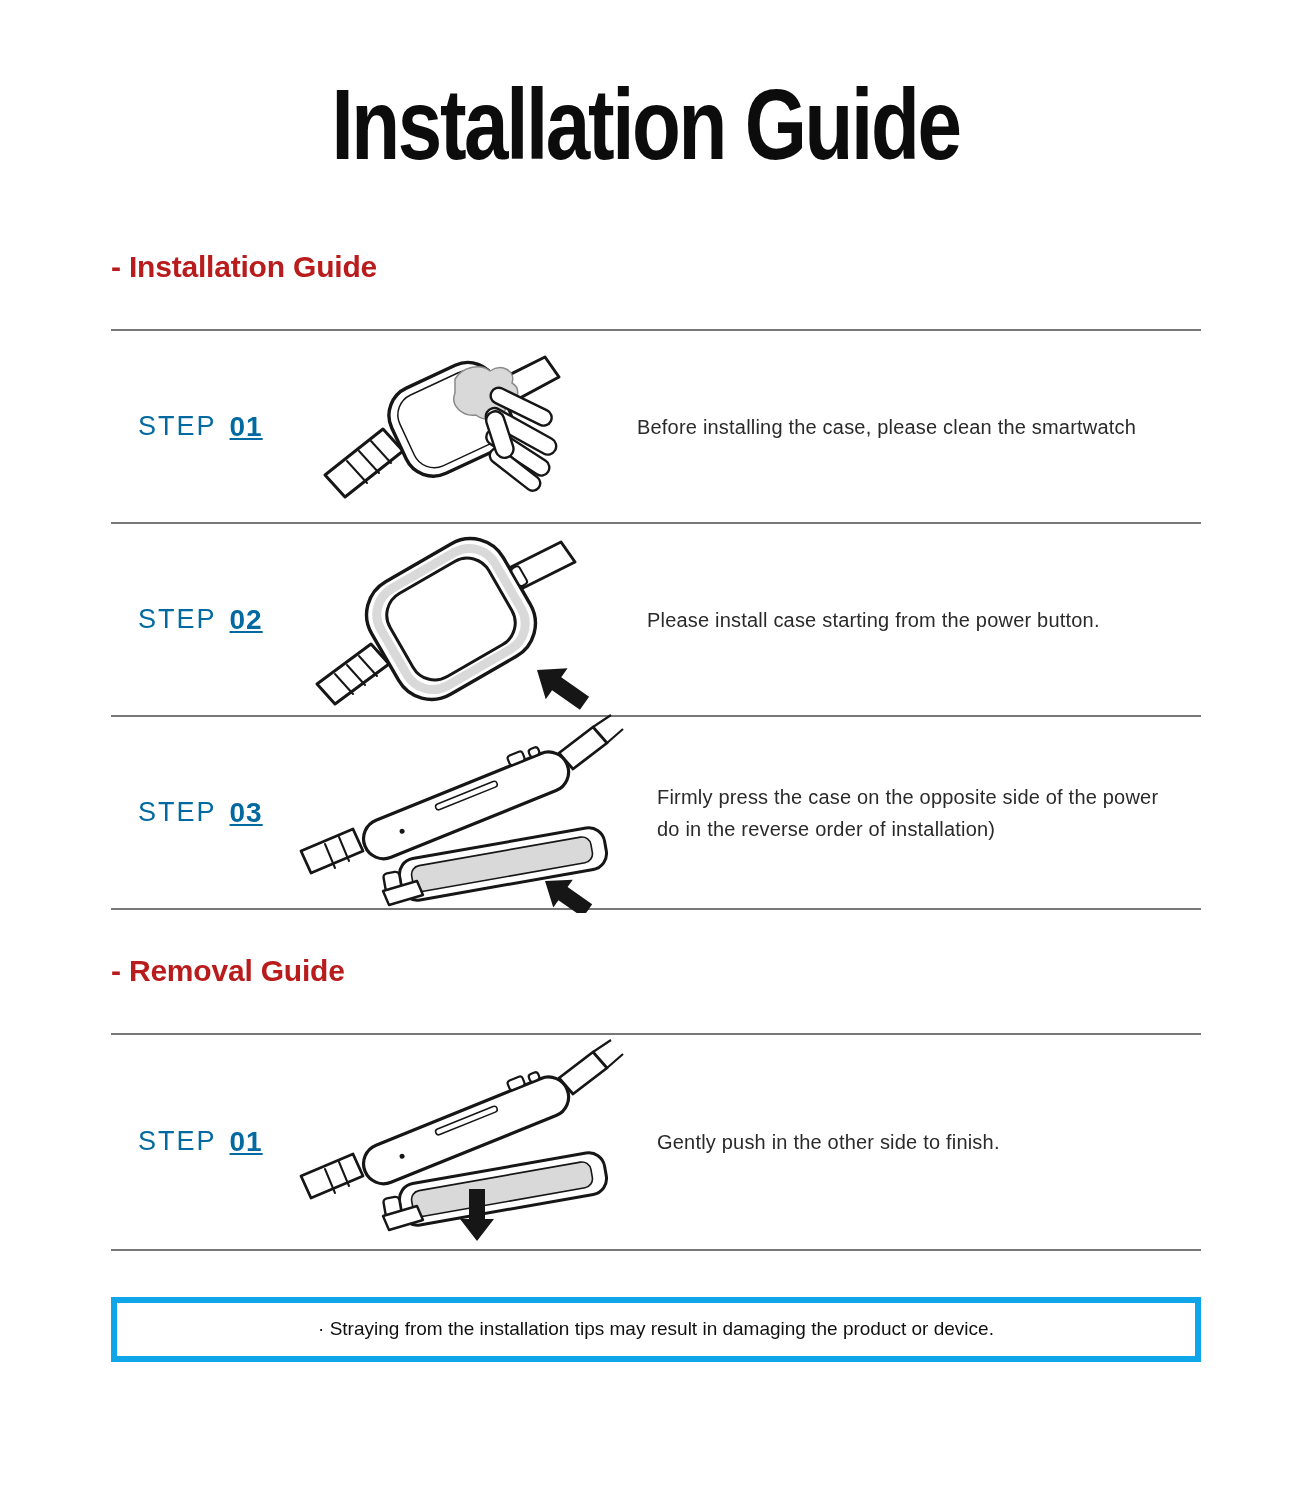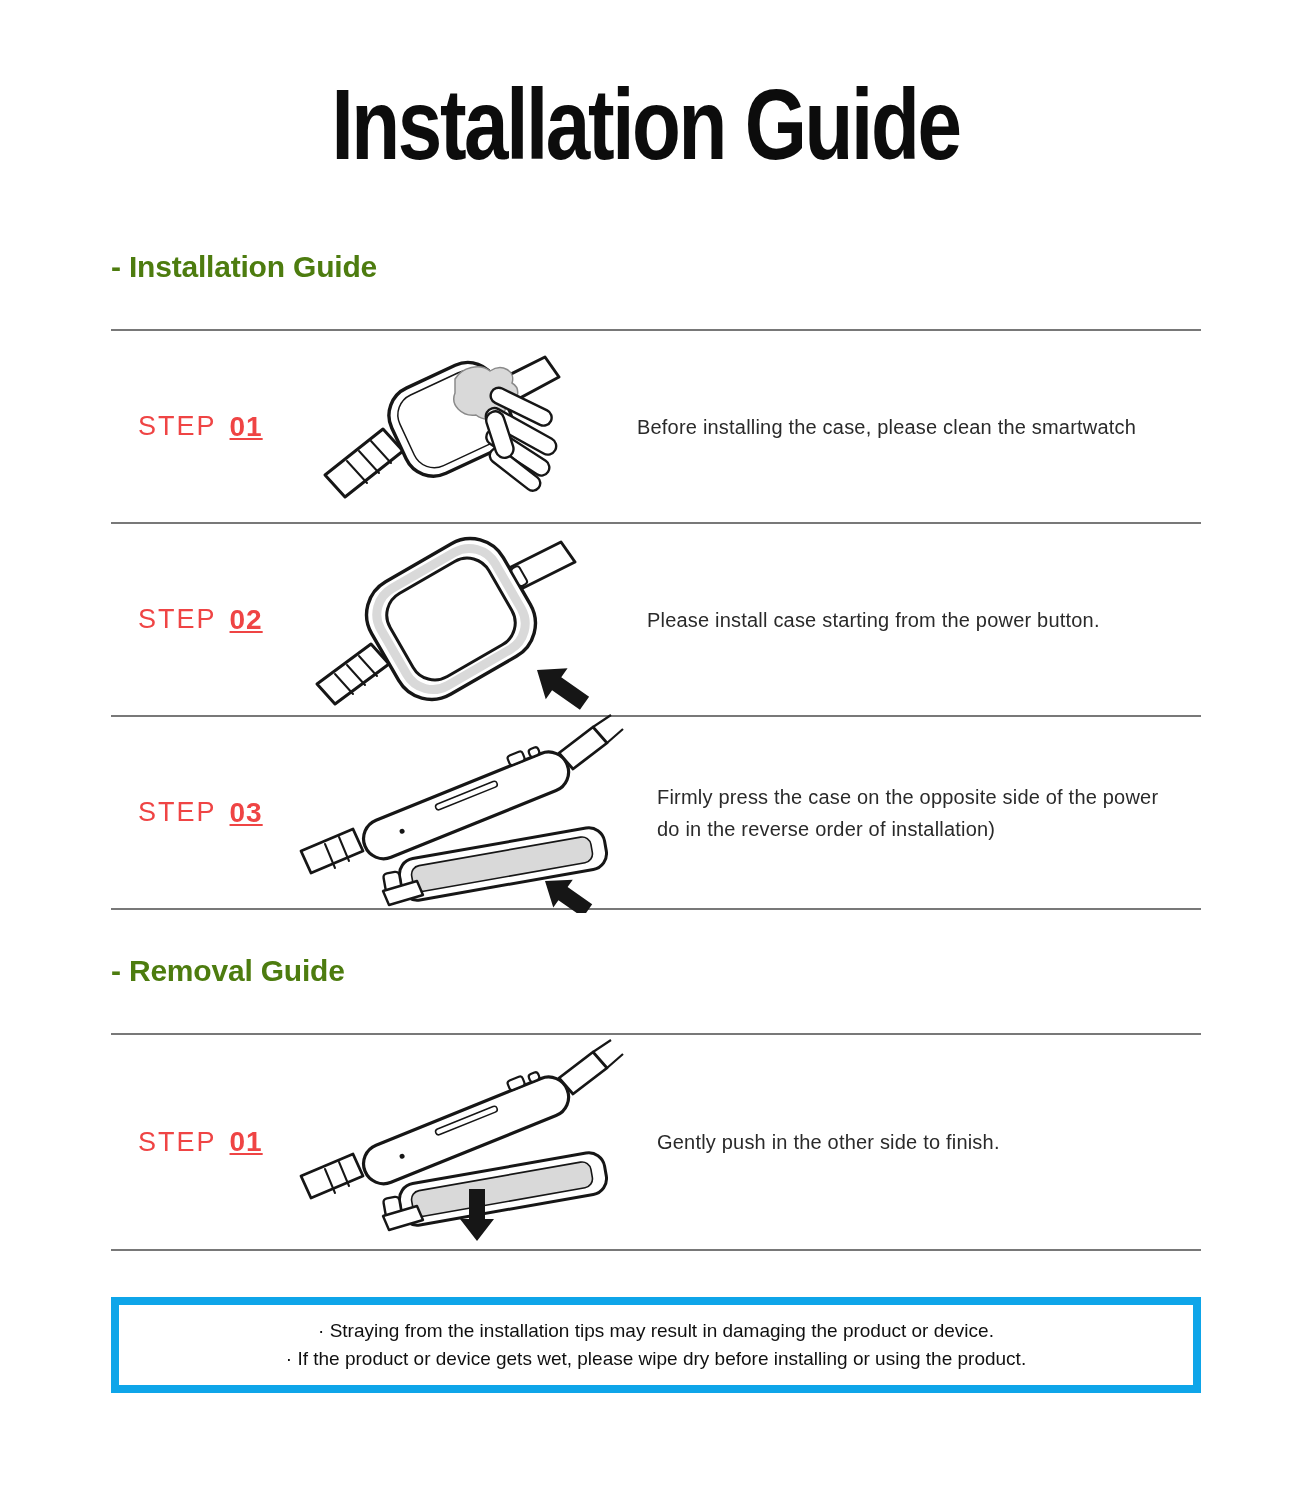--- a/index.html
+++ b/index.html
@@ -26,50 +26,50 @@
     transform: scaleX(0.8);
     transform-origin: center;
     white-space: nowrap;
   }
   .content { margin-left: 99px; width: 1090px; }
   .section-heading {
     margin: 0;
     font-size: 30px;
     font-weight: 700;
     letter-spacing: -0.2px;
-    color: #4d7c0f;
+    color: #b91c1c;
   }
   .heading-install { margin-top: 72px; }
   .heading-removal { margin-top: 44px; }
   .divider { height: 0; border-top: 2px solid #787878; }
   .divider-after-heading { margin-top: 45px; }
   .row { display: flex; align-items: center; height: 191px; }
   .row-removal { height: 214px; }
   .step-label {
     flex: 0 0 176px;
     padding-left: 27px;
     font-size: 27px;
     letter-spacing: 2px;
-    color: #ef4444;
+    color: #0369a1;
     white-space: nowrap;
     display: flex;
-    align-items: center;
+    align-items: flex-start;
   }
   .step-num { font-weight: 800; font-size: 28px; margin-left: 13px; letter-spacing: 1px; text-decoration: underline; }
   .step-illus { flex: 0 0 320px; display: flex; justify-content: center; align-items: center; }
   .step-text {
     padding-left: 30px;
     font-size: 20px;
     line-height: 32px;
     letter-spacing: 0.2px;
     color: #2a2a2a;
   }
   .note-box {
     margin-top: 46px;
-    border: 8px solid #0ea5e9;
+    border: 6px solid #0ea5e9;
     padding: 12px 5px 13px;
     text-align: center;
     font-size: 19px;
     line-height: 27.5px;
     color: #101010;
   }
   svg { display: block; }
 </style>
 </head>
 <body>
@@ -248,17 +248,16 @@
         </svg>
       </div>
       <div class="step-text">
         <div>Gently push in the other side to finish.</div>
       </div>
     </div>
     <div class="divider"></div>
 
     <div class="note-box">
       <div>· Straying from the installation tips may result in damaging the product or device.</div>
-      <div>· If the product or device gets wet, please wipe dry before installing or using the product.</div>
     </div>
 
   </div>
 </div>
 
 </body></html>

